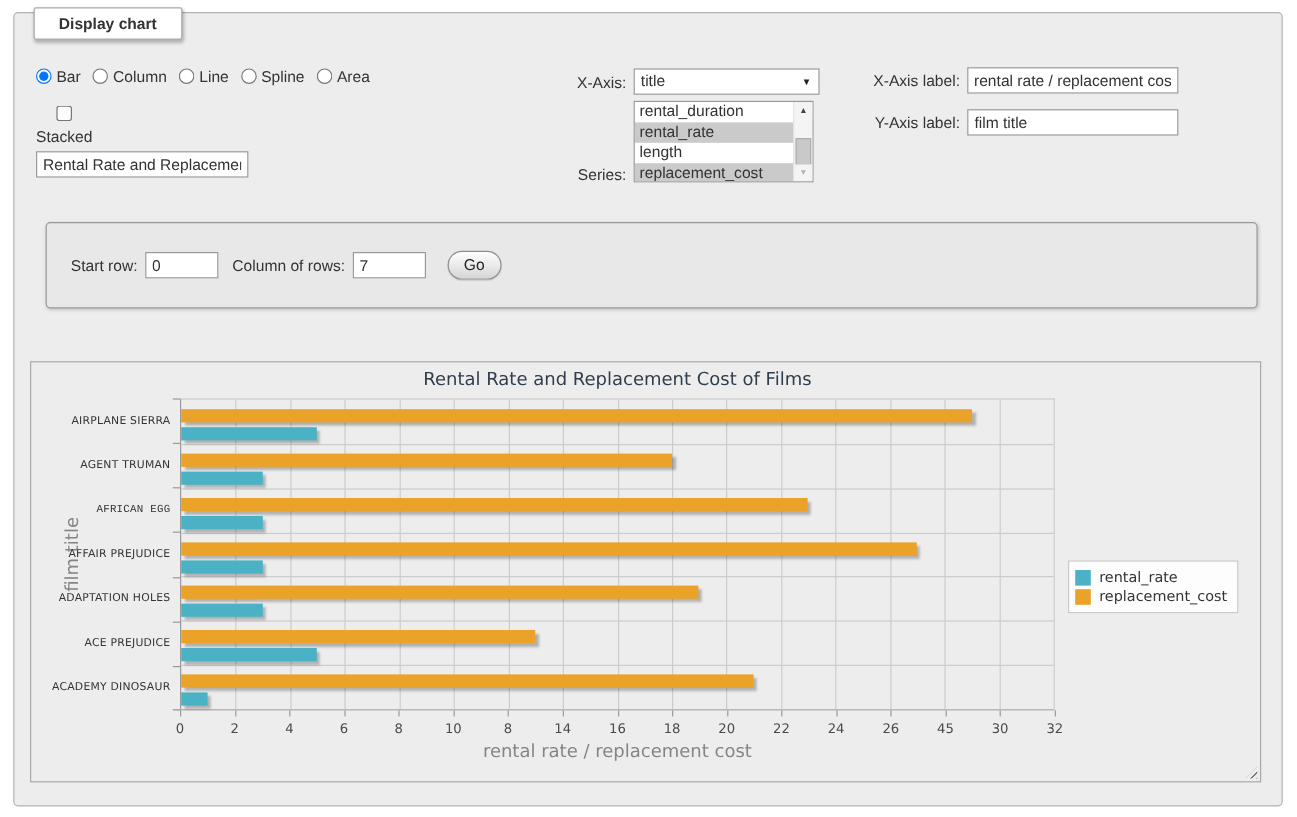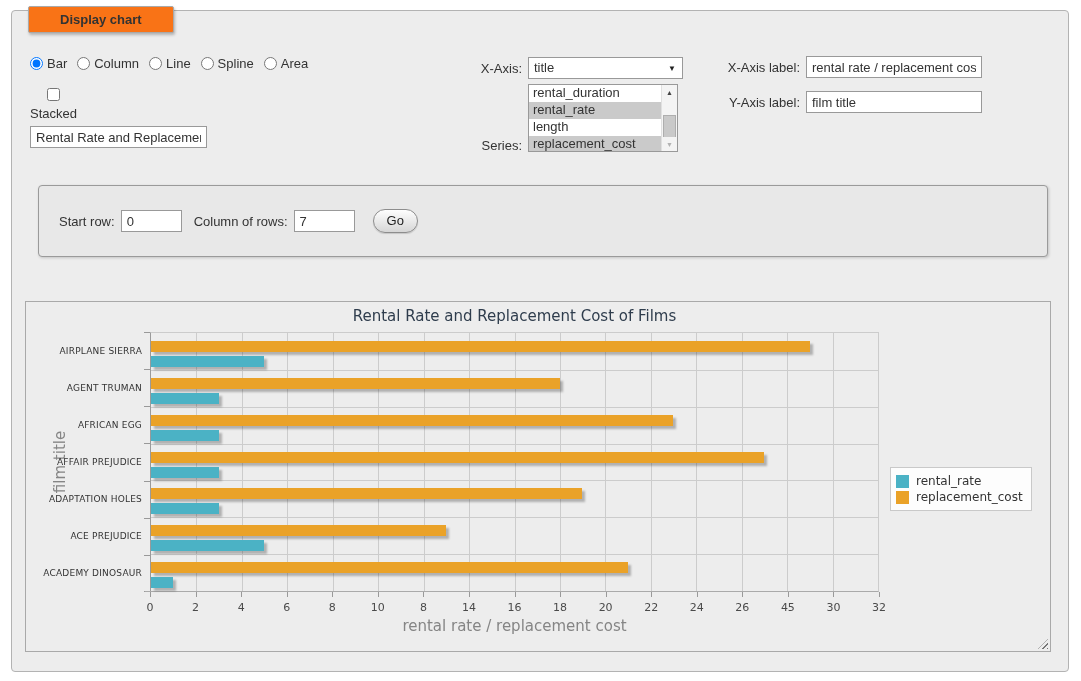--- a/index.html
+++ b/index.html
@@ -2,22 +2,22 @@
 <html><head>
 <meta charset="utf-8">
 <style>
   * { margin:0; padding:0; box-sizing:border-box; }
   body { background:#fff; font-family:"Liberation Sans", sans-serif; }
   .canvas { position:relative; width:1081px; height:681px; background:#fff; overflow:hidden; }
 
   
   .fieldset { position:absolute; left:11px; top:10px; width:1058px; height:662px;
               background:#ededed; border:1px solid #b3b3b3; border-radius:4px; }
-  .fs-legend { position:absolute; left:16px; top:-5px; background:#f97316; border:1px solid #a9a9a9;
-               border-radius:2px; padding:5px 31px; font-size:13px; font-weight:bold; color:#333;
+  .fs-legend { position:absolute; left:16px; top:-5px; background:#ffffff; border:1px solid #a9a9a9;
+               border-radius:2px; padding:5px 20px; font-size:13px; font-weight:bold; color:#333;
                box-shadow:1px 2px 3px rgba(0,0,0,0.25); }
 
   
   .lbl { position:absolute; font-size:13px; color:#333; }
   .r { text-align:right; }
   .radio-row { position:absolute; left:18px; top:45px; display:flex; align-items:center; gap:10px;
                font-size:13px; color:#333; }
   .radio-item { display:flex; align-items:center; gap:4px; cursor:default; }
   .check-row { position:absolute; left:18px; top:77px; display:flex; align-items:center; gap:5px;
                font-size:13px; color:#333;flex-direction:column; }
@@ -162,21 +162,21 @@
       <input type="text" value="7" style="">
       <button class="go-btn">Go</button>
     </div>
 
     <div class="chart">
       <div class="chart-title">Rental Rate and Replacement Cost of Films</div>
       <div class="y-axis-title">film title</div>
       <div class="cat-labels" id="cat-labels">
           <div class="cat-label" style="top: 0%; height: 14.2857%;">AIRPLANE SIERRA</div>
           <div class="cat-label" style="top: 14.2857%; height: 14.2857%;">AGENT TRUMAN</div>
-          <div class="cat-label" style="top: 28.5714%; height: 14.2857%;">AFRICAN EGG</div>
+          <div class="cat-label" style="top: 28.5714%; height: 14.2857%; font-family: Liberation Mono, monospace;">AFRICAN EGG</div>
           <div class="cat-label" style="top: 42.8571%; height: 14.2857%;">AFFAIR PREJUDICE</div>
           <div class="cat-label" style="top: 57.1429%; height: 14.2857%;">ADAPTATION HOLES</div>
           <div class="cat-label" style="top: 71.4286%; height: 14.2857%;">ACE PREJUDICE</div>
           <div class="cat-label" style="top: 85.7143%; height: 14.2857%;">ACADEMY DINOSAUR</div>
         </div>
       <div class="y-ticks" id="y-ticks">
           <div class="y-tick" style="top: calc(0% + 0px);"></div>
           <div class="y-tick" style="top: calc(14.2857% + 0px);"></div>
           <div class="y-tick" style="top: calc(28.5714% + 0px);"></div>
           <div class="y-tick" style="top: calc(42.8571% + 0px);"></div>

